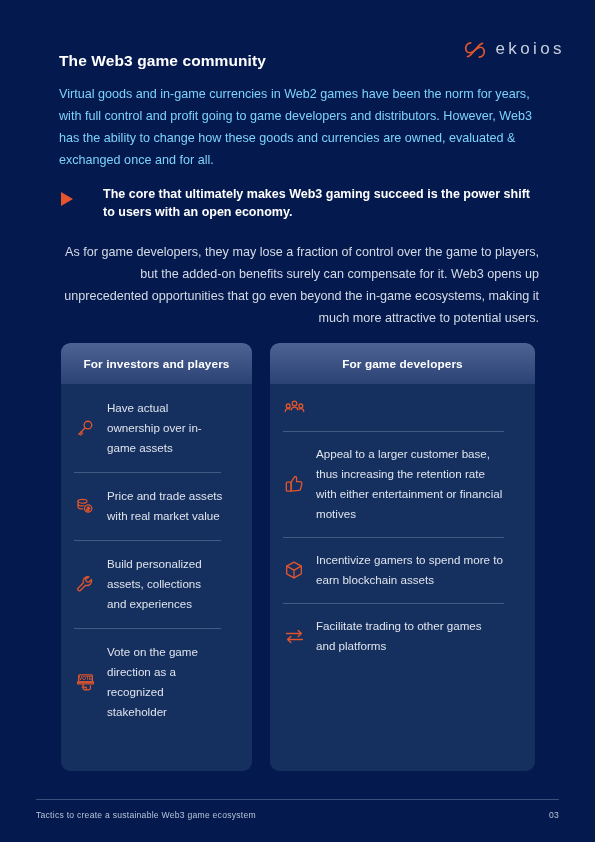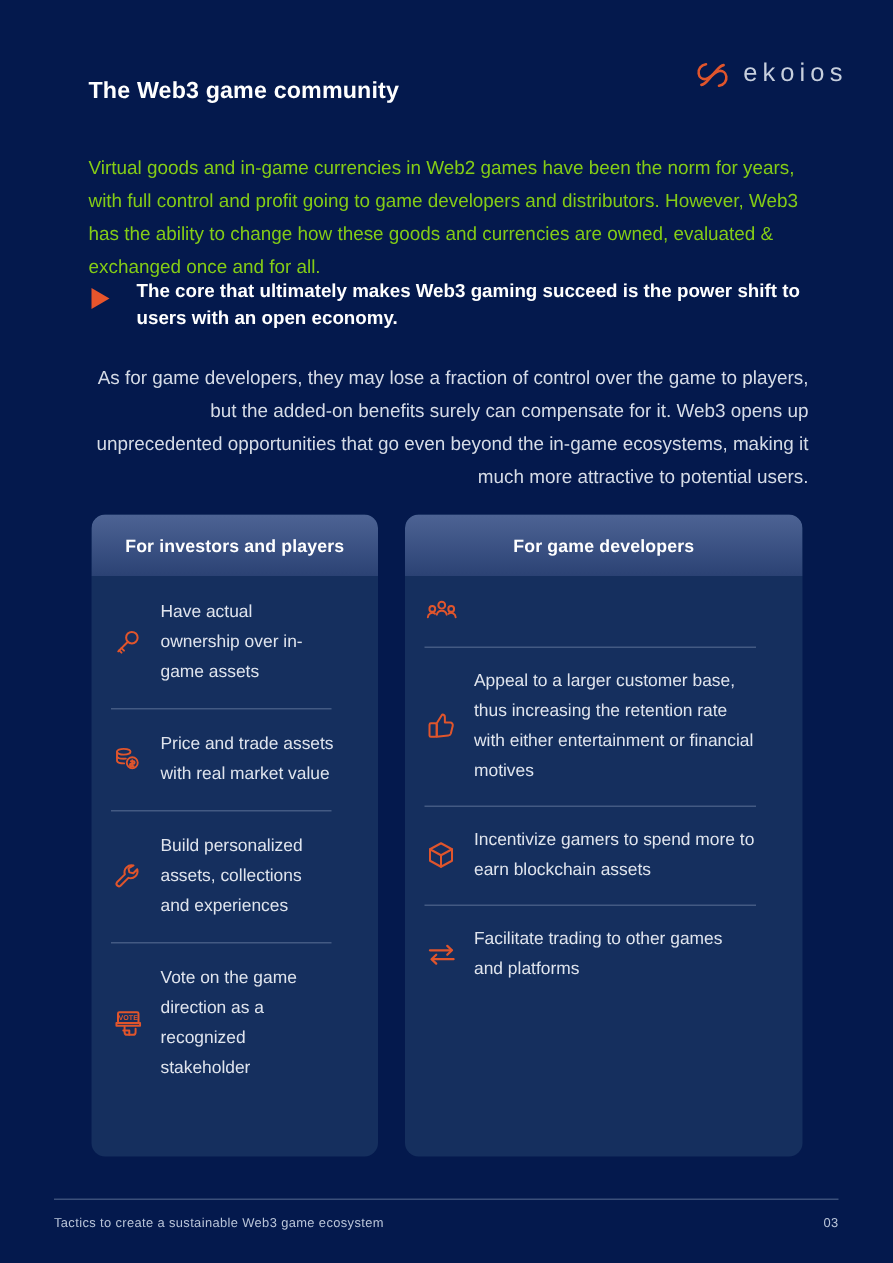--- a/index.html
+++ b/index.html
@@ -53,34 +53,33 @@
     color: #ffffff;
   }
 
   .intro {
     position: absolute;
     left: 59px;
     top: 83px;
     width: 478px;
     font-size: 12.6px;
     line-height: 22px;
-    color: #84cc16;
+    color: #7dd3fc;
     font-weight: 400;
-    margin-top: 18px;
   }
 
   
   .callout {
     position: absolute;
     left: 59px;
     top: 185px;
     width: 478px;
     display: flex;
     align-items: flex-start;
-    gap: 0;
+    gap: 12px;
   }
   .callout-marker {
     width: 32px;
     padding-top: 7px;
     flex: 0 0 32px;
   }
   .tri {
     width: 0; height: 0;
     border-top: 7px solid transparent;
     border-bottom: 7px solid transparent;

